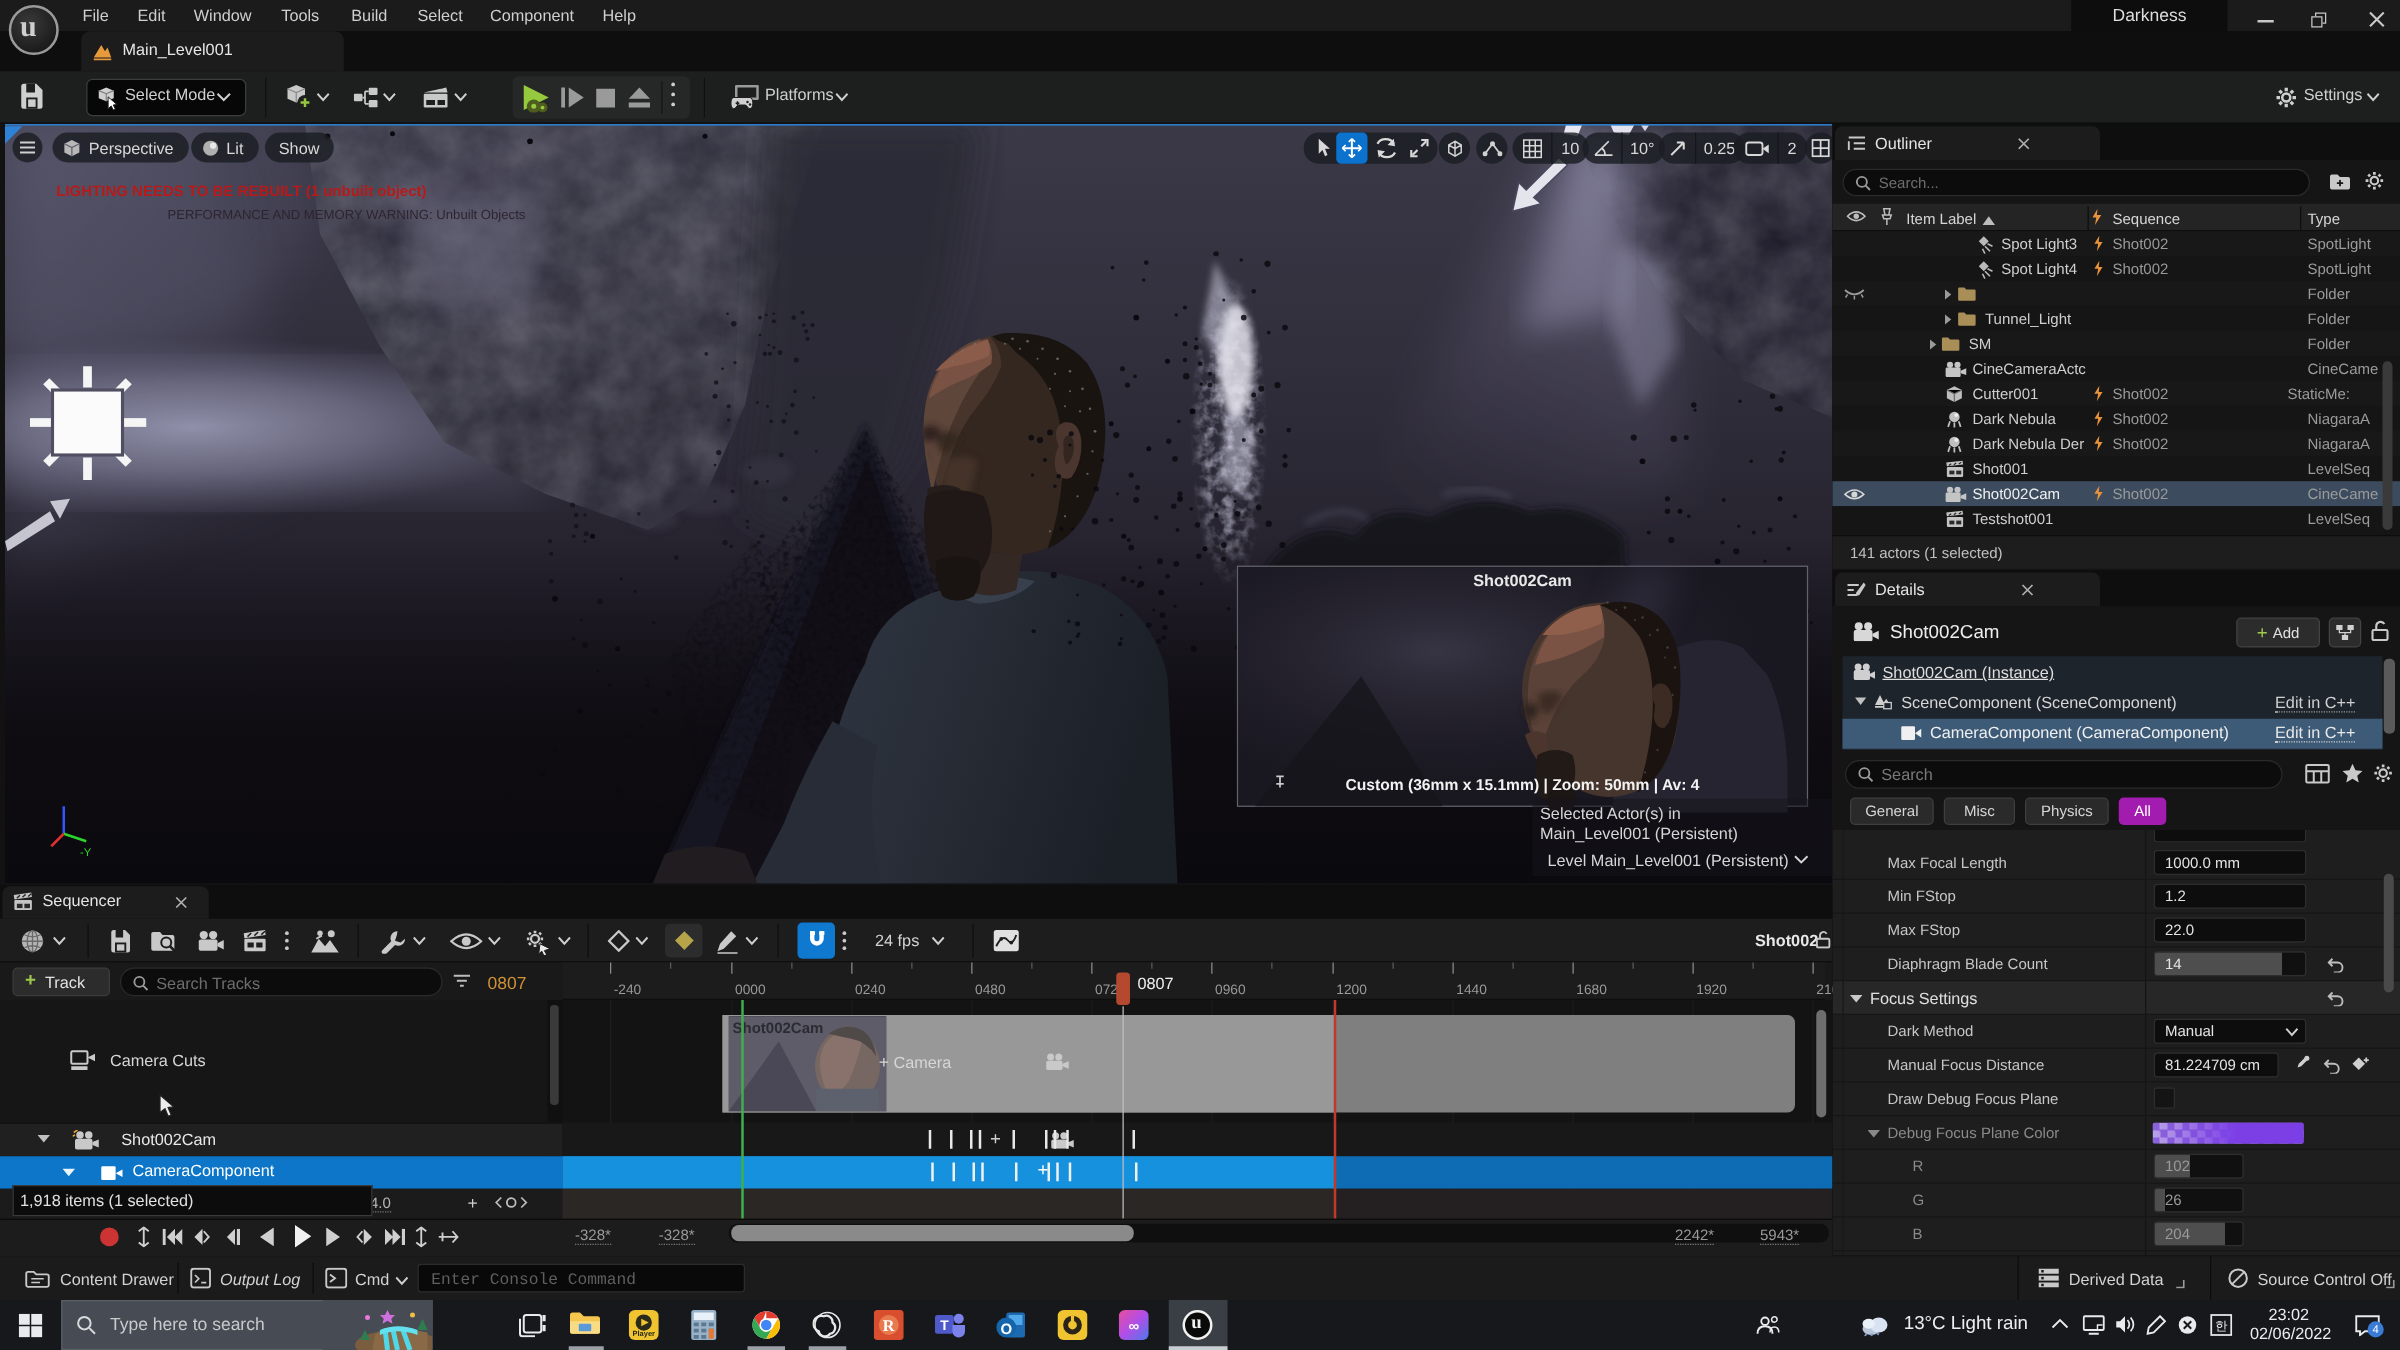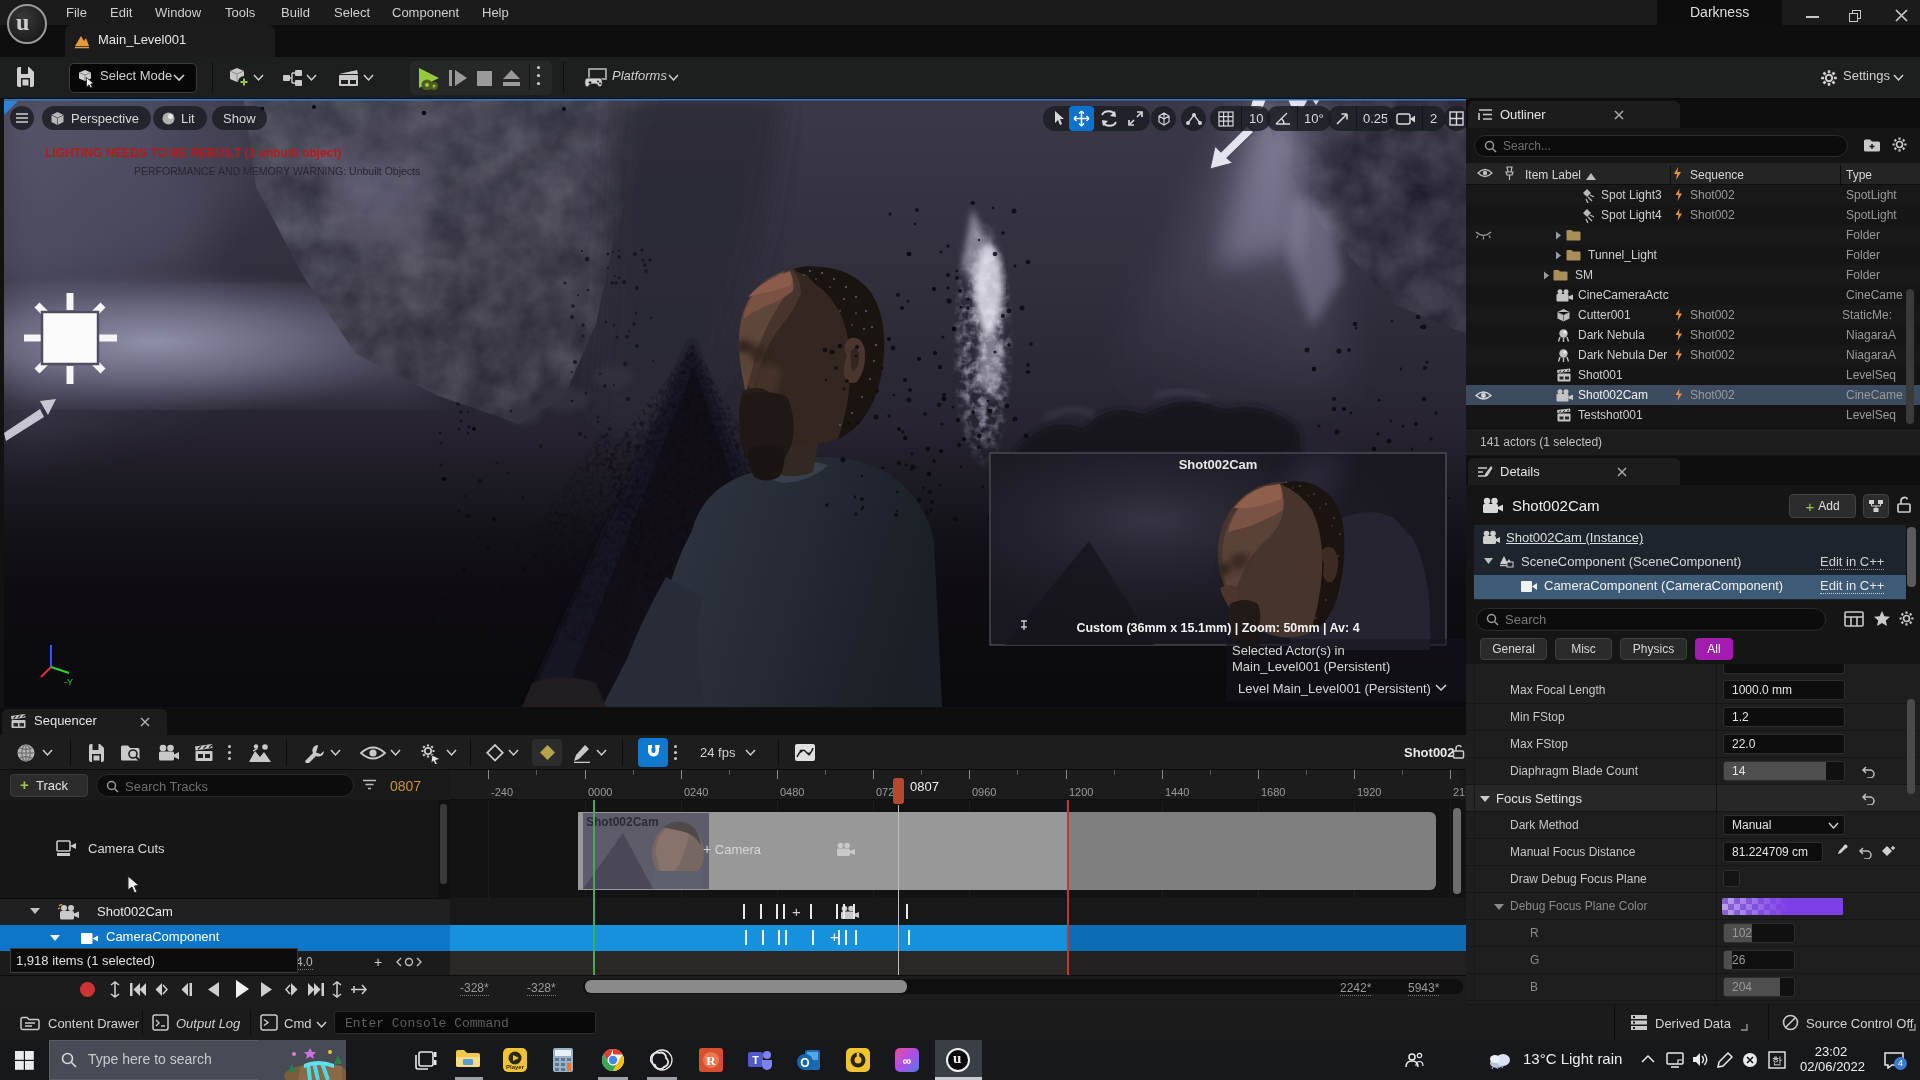--- a/index.html
+++ b/index.html
@@ -117,21 +117,21 @@
   <div class="abs" style="left:563px;top:5px;width:1px;height:32px;background:#101010;"></div>
 
   <svg class="abs" style="left:584px;top:11px;" width="24" height="20">
         <rect x="4" y="0" width="19" height="12" rx="1" fill="#9a9a9a"></rect>
         <rect x="6" y="2" width="15" height="8" fill="#1d1f1e"></rect>
         <path d="M3 10 C0 10 0 19 3 19 C5 19 5 16 7 16 L12 16 C14 16 14 19 16 19 C19 19 19 10 16 10 Z" fill="#d0d0d0" stroke="#1d1f1e" stroke-width="0.8"></path>
         <path d="M6 13 V16 M4.5 14.5 H7.5" stroke="#1d1f1e" stroke-width="1.2"></path>
         <circle cx="14" cy="13.5" r="1" fill="#1d1f1e"></circle>
         <circle cx="16" cy="15.5" r="1" fill="#1d1f1e"></circle>
       </svg>
-  <div class="abs txt" style="left:612px;top:11px;font-style:italic;">Platforms</div>
+  <div class="abs txt" style="left:612px;top:11px;">Platforms</div>
   <svg class="abs" style="left:668px;top:17px;" width="11" height="8">
         <path d="M1 1 L5.5 6 L10 1" stroke="#cfcfcf" stroke-width="1.5" fill="none"></path>
       </svg>
 
   <svg class="abs" style="left:1820px;top:12px;" width="18" height="18">
         <circle cx="9" cy="9" r="3.2" fill="none" stroke="#cfcfcf" stroke-width="2"></circle>
         <g stroke="#cfcfcf" stroke-width="2.6">
           <path d="M9 1.2 V4 M9 14 V16.8 M1.2 9 H4 M14 9 H16.8 M3.5 3.5 L5.5 5.5 M12.5 12.5 L14.5 14.5 M14.5 3.5 L12.5 5.5 M5.5 12.5 L3.5 14.5"></path>
         </g>
       </svg>
@@ -927,21 +927,21 @@
 <div class="abs" style="left:0;top:120px;width:454px;height:20px;background:#181818;">
 <svg class="abs" style="left:90px;top:3px;" width="15" height="15">
             <path d="M7.5 1 L13.5 4 L13.5 10.5 L7.5 13.5 L1.5 10.5 L1.5 4 Z" fill="#bdbdbd"></path>
             <path d="M1.5 4 L7.5 7 L13.5 4 M7.5 7 V13.5" stroke="#6a6a6a" stroke-width="1"></path>
           </svg>
 <div class="abs" style="left:112px;top:3px;color:#cfcfcf;">Cutter001</div>
 <svg class="abs" style="left:208px;top:3px;" width="9" height="14">
             <path d="M5.5 0.5 L1.5 7 H4.5 L3.5 13 L8 5.5 H5 Z" fill="#e8923c"></path>
           </svg>
 <div class="abs" style="left:224px;top:3px;color:#9a9a9a;">Shot002</div>
-<div class="abs" style="left:376px;top:3px;color:#9a9a9a;text-align:center;">StaticMe:</div>
+<div class="abs" style="left:364px;top:3px;color:#9a9a9a;text-align:center;">StaticMe:</div>
 </div>
 <div class="abs" style="left:0;top:140px;width:454px;height:20px;background:#151515;">
 <svg class="abs" style="left:90px;top:3px;" width="15" height="15">
             <circle cx="7.5" cy="5.5" r="4.2" fill="#c0c0c0"></circle>
             <circle cx="9" cy="4" r="1.5" fill="#efefef"></circle>
             <path d="M4 9 L2.5 13.5 M11 9 L12.5 13.5 M7.5 10 V14" stroke="#c0c0c0" stroke-width="1.4"></path>
           </svg>
 <div class="abs" style="left:112px;top:3px;color:#cfcfcf;">Dark Nebula</div>
 <svg class="abs" style="left:208px;top:3px;" width="9" height="14">
             <path d="M5.5 0.5 L1.5 7 H4.5 L3.5 13 L8 5.5 H5 Z" fill="#e8923c"></path>

